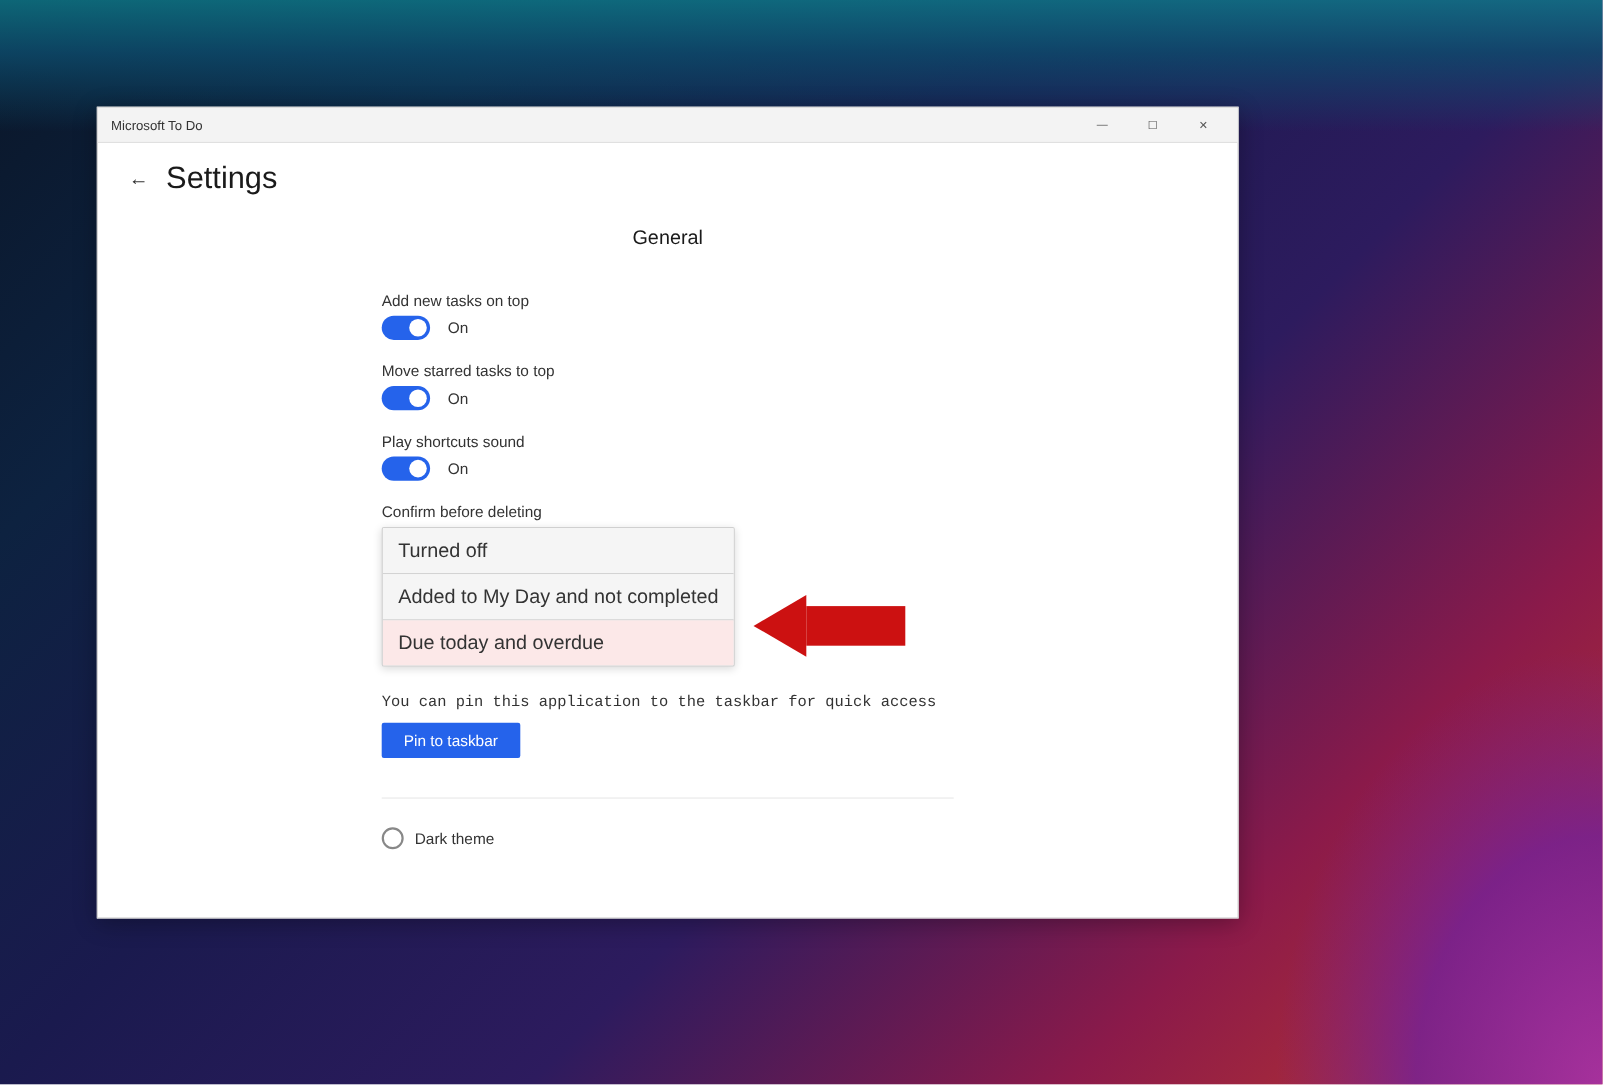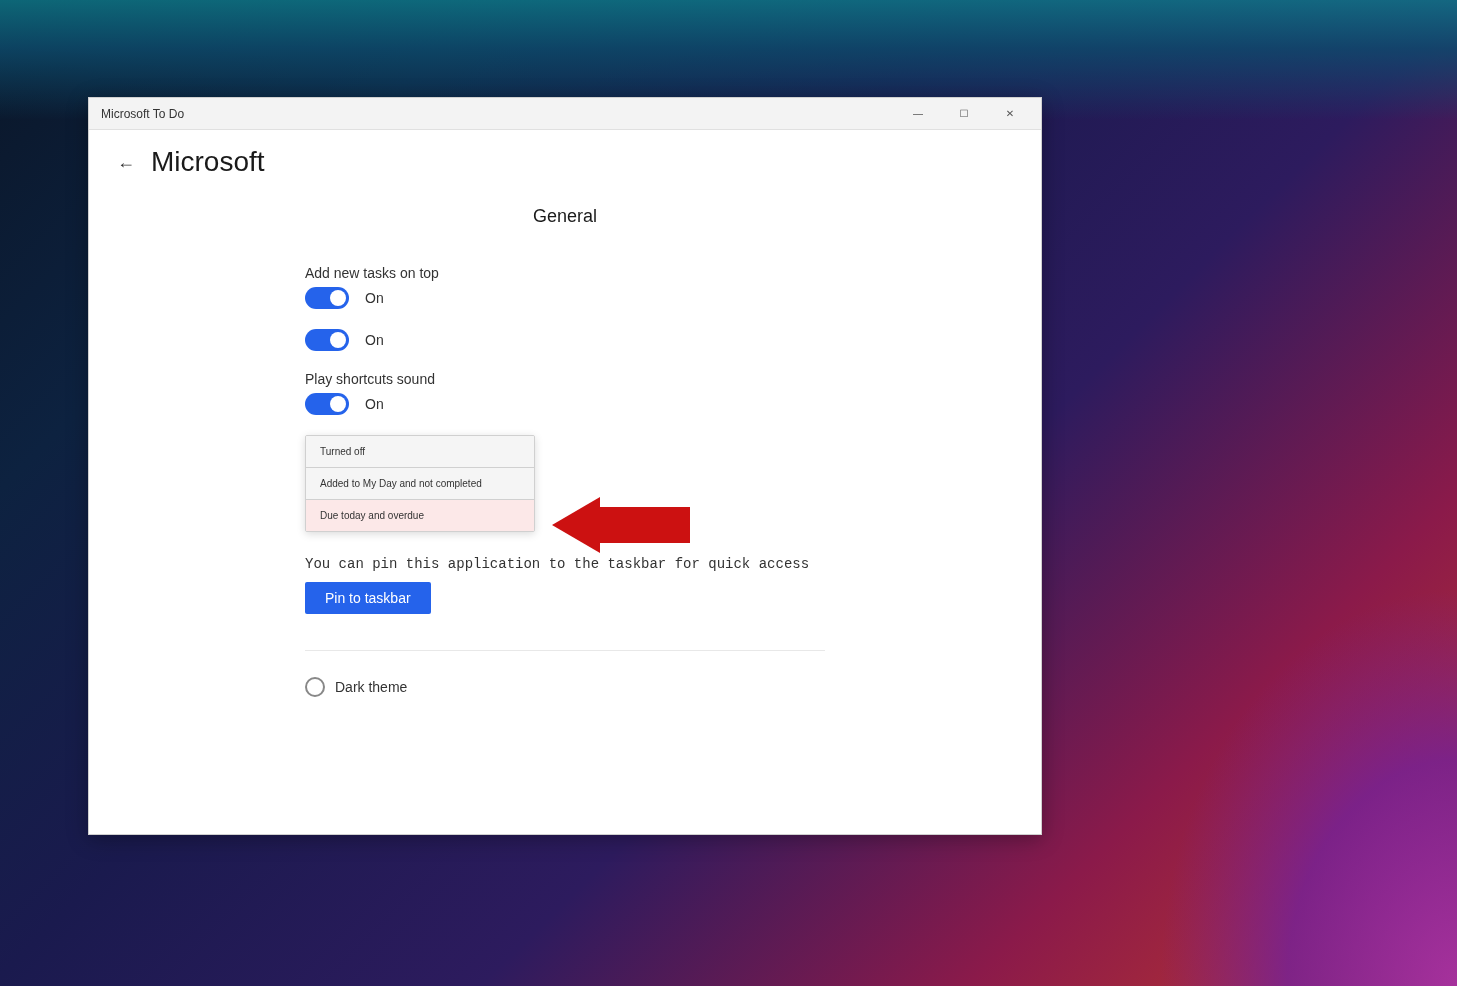--- a/index.html
+++ b/index.html
@@ -32,21 +32,21 @@
       bottom: 0; right: 0;
       width: 300px; height: 400px;
       background: radial-gradient(ellipse at bottom right, #9b2ecc 0%, #6b1fa8 40%, transparent 70%);
       opacity: 0.7;
     }
 
     .window {
       position: absolute;
       top: 97px;
       left: 88px;
-      width: 954px;
+      width: 1038px;
       height: 738px;
       background: #ffffff;
       border: 1px solid #d0d0d0;
       box-shadow: 0 4px 20px rgba(0,0,0,0.3);
       display: flex;
       flex-direction: column;
     }
 
     .titlebar {
       height: 32px;
@@ -184,21 +184,21 @@
       background: #f5f5f5;
       border: 1px solid #d0d0d0;
       border-radius: 2px;
       min-width: 230px;
       overflow: hidden;
       box-shadow: 0 2px 8px rgba(0,0,0,0.15);
     }
 
     .dropdown-item {
       padding: 10px 14px;
-      font-size: 10px;
+      font-size: 18px;
       color: #333;
       cursor: pointer;
       background: #f5f5f5;
     }
 
     .dropdown-item.selected {
       background: #fce8e8;
       color: #333;
     }
 
@@ -321,52 +321,54 @@
     <span class="titlebar-title">Microsoft To Do</span>
     <div class="titlebar-controls">
       <button class="titlebar-btn">—</button>
       <button class="titlebar-btn">☐</button>
       <button class="titlebar-btn close">✕</button>
     </div>
   </div>
 
   <div class="page-header">
     <button class="back-btn">←</button>
-    <h1 class="page-title">Microsoft</h1>
+    <h1 class="page-title">Settings</h1>
   </div>
 
   <div class="content-area">
 
     <div class="section">
       <h2 class="section-title">General</h2>
 
       <div class="setting-item">
         <span class="setting-label">Add new tasks on top</span>
         <div class="toggle-row">
           <div class="toggle"></div>
           <span class="toggle-label">On</span>
         </div>
       </div>
 
       <div class="setting-item">
+        <span class="setting-label">Move starred tasks to top</span>
         <div class="toggle-row">
           <div class="toggle"></div>
           <span class="toggle-label">On</span>
         </div>
       </div>
 
       <div class="setting-item">
         <span class="setting-label">Play shortcuts sound</span>
         <div class="toggle-row">
           <div class="toggle"></div>
           <span class="toggle-label">On</span>
         </div>
       </div>
 
       <div class="setting-item">
+        <span class="setting-label">Confirm before deleting</span>
 
         
         <div style="position: relative; display: inline-block;">
           <div class="dropdown-menu">
             <div class="dropdown-item">Turned off</div>
             <div class="dropdown-sep"></div>
             <div class="dropdown-item">Added to My Day and not completed</div>
             <div class="dropdown-sep"></div>
             <div class="dropdown-item selected">Due today and overdue</div>
           </div>

